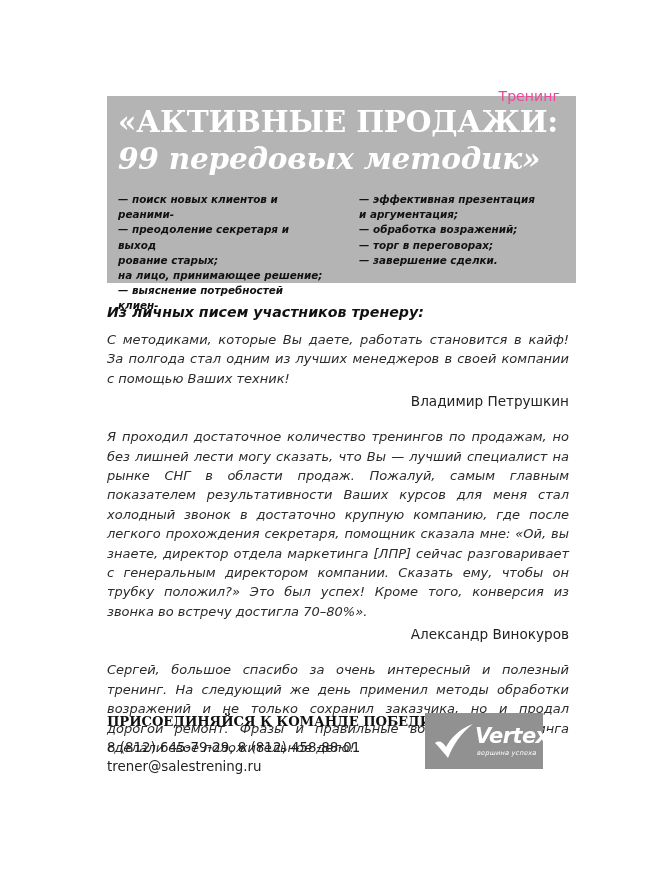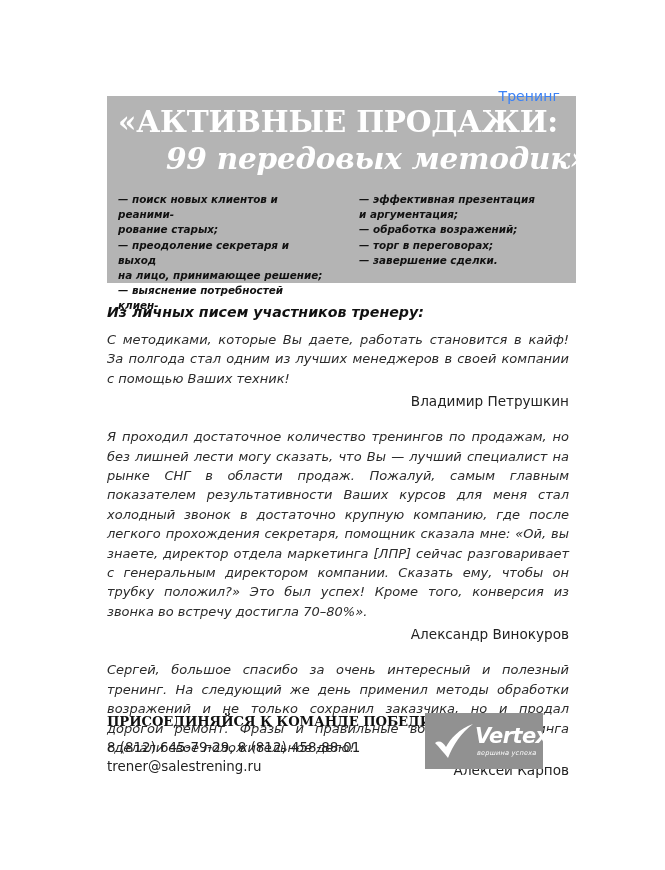--- a/index.html
+++ b/index.html
@@ -36,21 +36,21 @@
   }
   .kicker {
     position: absolute;
     left: 0;
     top: 88px;
     width: 560px;
     text-align: right;
     font-family: "DejaVu Sans", sans-serif;
     font-size: 14px;
     line-height: 17px;
-    color: #3b82f6;
+    color: #ec4899;
     letter-spacing: .1px;
     z-index: 4;
   }
   .hero-title {
     position: absolute;
     left: 11px;
     top: 8px;
     width: 452px;
     z-index: 3;
   }
@@ -65,21 +65,20 @@
   }
   .hero-line2 {
     font-family: "DejaVu Serif", serif;
     font-weight: bold;
     font-style: italic;
     font-size: 29.5px;
     line-height: 38px;
     color: #ffffff;
     letter-spacing: -0.2px;
     white-space: nowrap;
-    margin-left: 48px;
   }
   .hero-cols {
     position: absolute;
     left: 11px;
     top: 96px;
     width: 448px;
     display: flex;
     gap: 34px;
     z-index: 3;
   }
@@ -228,22 +227,22 @@
 
     <div class="hero-title">
       <div class="hero-line1">«АКТИВНЫЕ ПРОДАЖИ:</div>
       <div class="hero-line2">99 передовых методик»</div>
     </div>
 
     <div class="hero-cols">
       <div class="hero-col">
         <ul>
           <li>— поиск новых клиентов и реаними-</li>
+          <li>— преодоление секретаря и выход</li>
           <li>рование старых;</li>
-          <li>— преодоление секретаря и выход</li>
           <li>на лицо, принимающее решение;</li>
           <li>— выяснение потребностей клиен-</li>
         </ul>
       </div>
       <div class="hero-col">
         <ul>
           <li>— эффективная презентация</li>
           <li>и аргументация;</li>
           <li>— обработка возражений;</li>
           <li>— торг в переговорах;</li>
@@ -263,21 +262,20 @@
       <div class="testimonial-author">Владимир Петрушкин</div>
     </div>
 
     <div class="testimonial">
       <div class="testimonial-body">Я проходил достаточное количество тренингов по продажам, но без лишней лести могу сказать, что Вы — лучший специалист на рынке СНГ в области продаж. Пожалуй, самым главным показателем результативности Ваших курсов для меня стал холодный звонок в достаточно крупную компанию, где после легкого прохождения секретаря, помощник сказала мне: «Ой, вы знаете, директор отдела маркетинга [ЛПР] сейчас разговаривает с генеральным директором компании. Сказать ему, чтобы он трубку положил?» Это был успех! Кроме того, конверсия из звонка во встречу достигла 70–80%».</div>
       <div class="testimonial-author">Александр Винокуров</div>
     </div>
 
     <div class="testimonial">
       <div class="testimonial-body">Сергей, большое спасибо за очень интересный и полезный тренинг. На следующий же день применил методы обработки возражений и не только сохранил заказчика, но и продал дорогой ремонт. Фразы и правильные вопросы из тренинга сделали свое положительное дело!</div>
-      <div class="testimonial-author">Алексей Карпов</div>
     </div>
 
   </div>
 
   <div class="cta">ПРИСОЕДИНЯЙСЯ К КОМАНДЕ ПОБЕДИТЕЛЕЙ!</div>
 
   <div class="contacts">
     <div>8 (812) 645-79-29, 8 (812) 458-88-01</div>
     <div>trener@salestrening.ru</div>
   </div>

